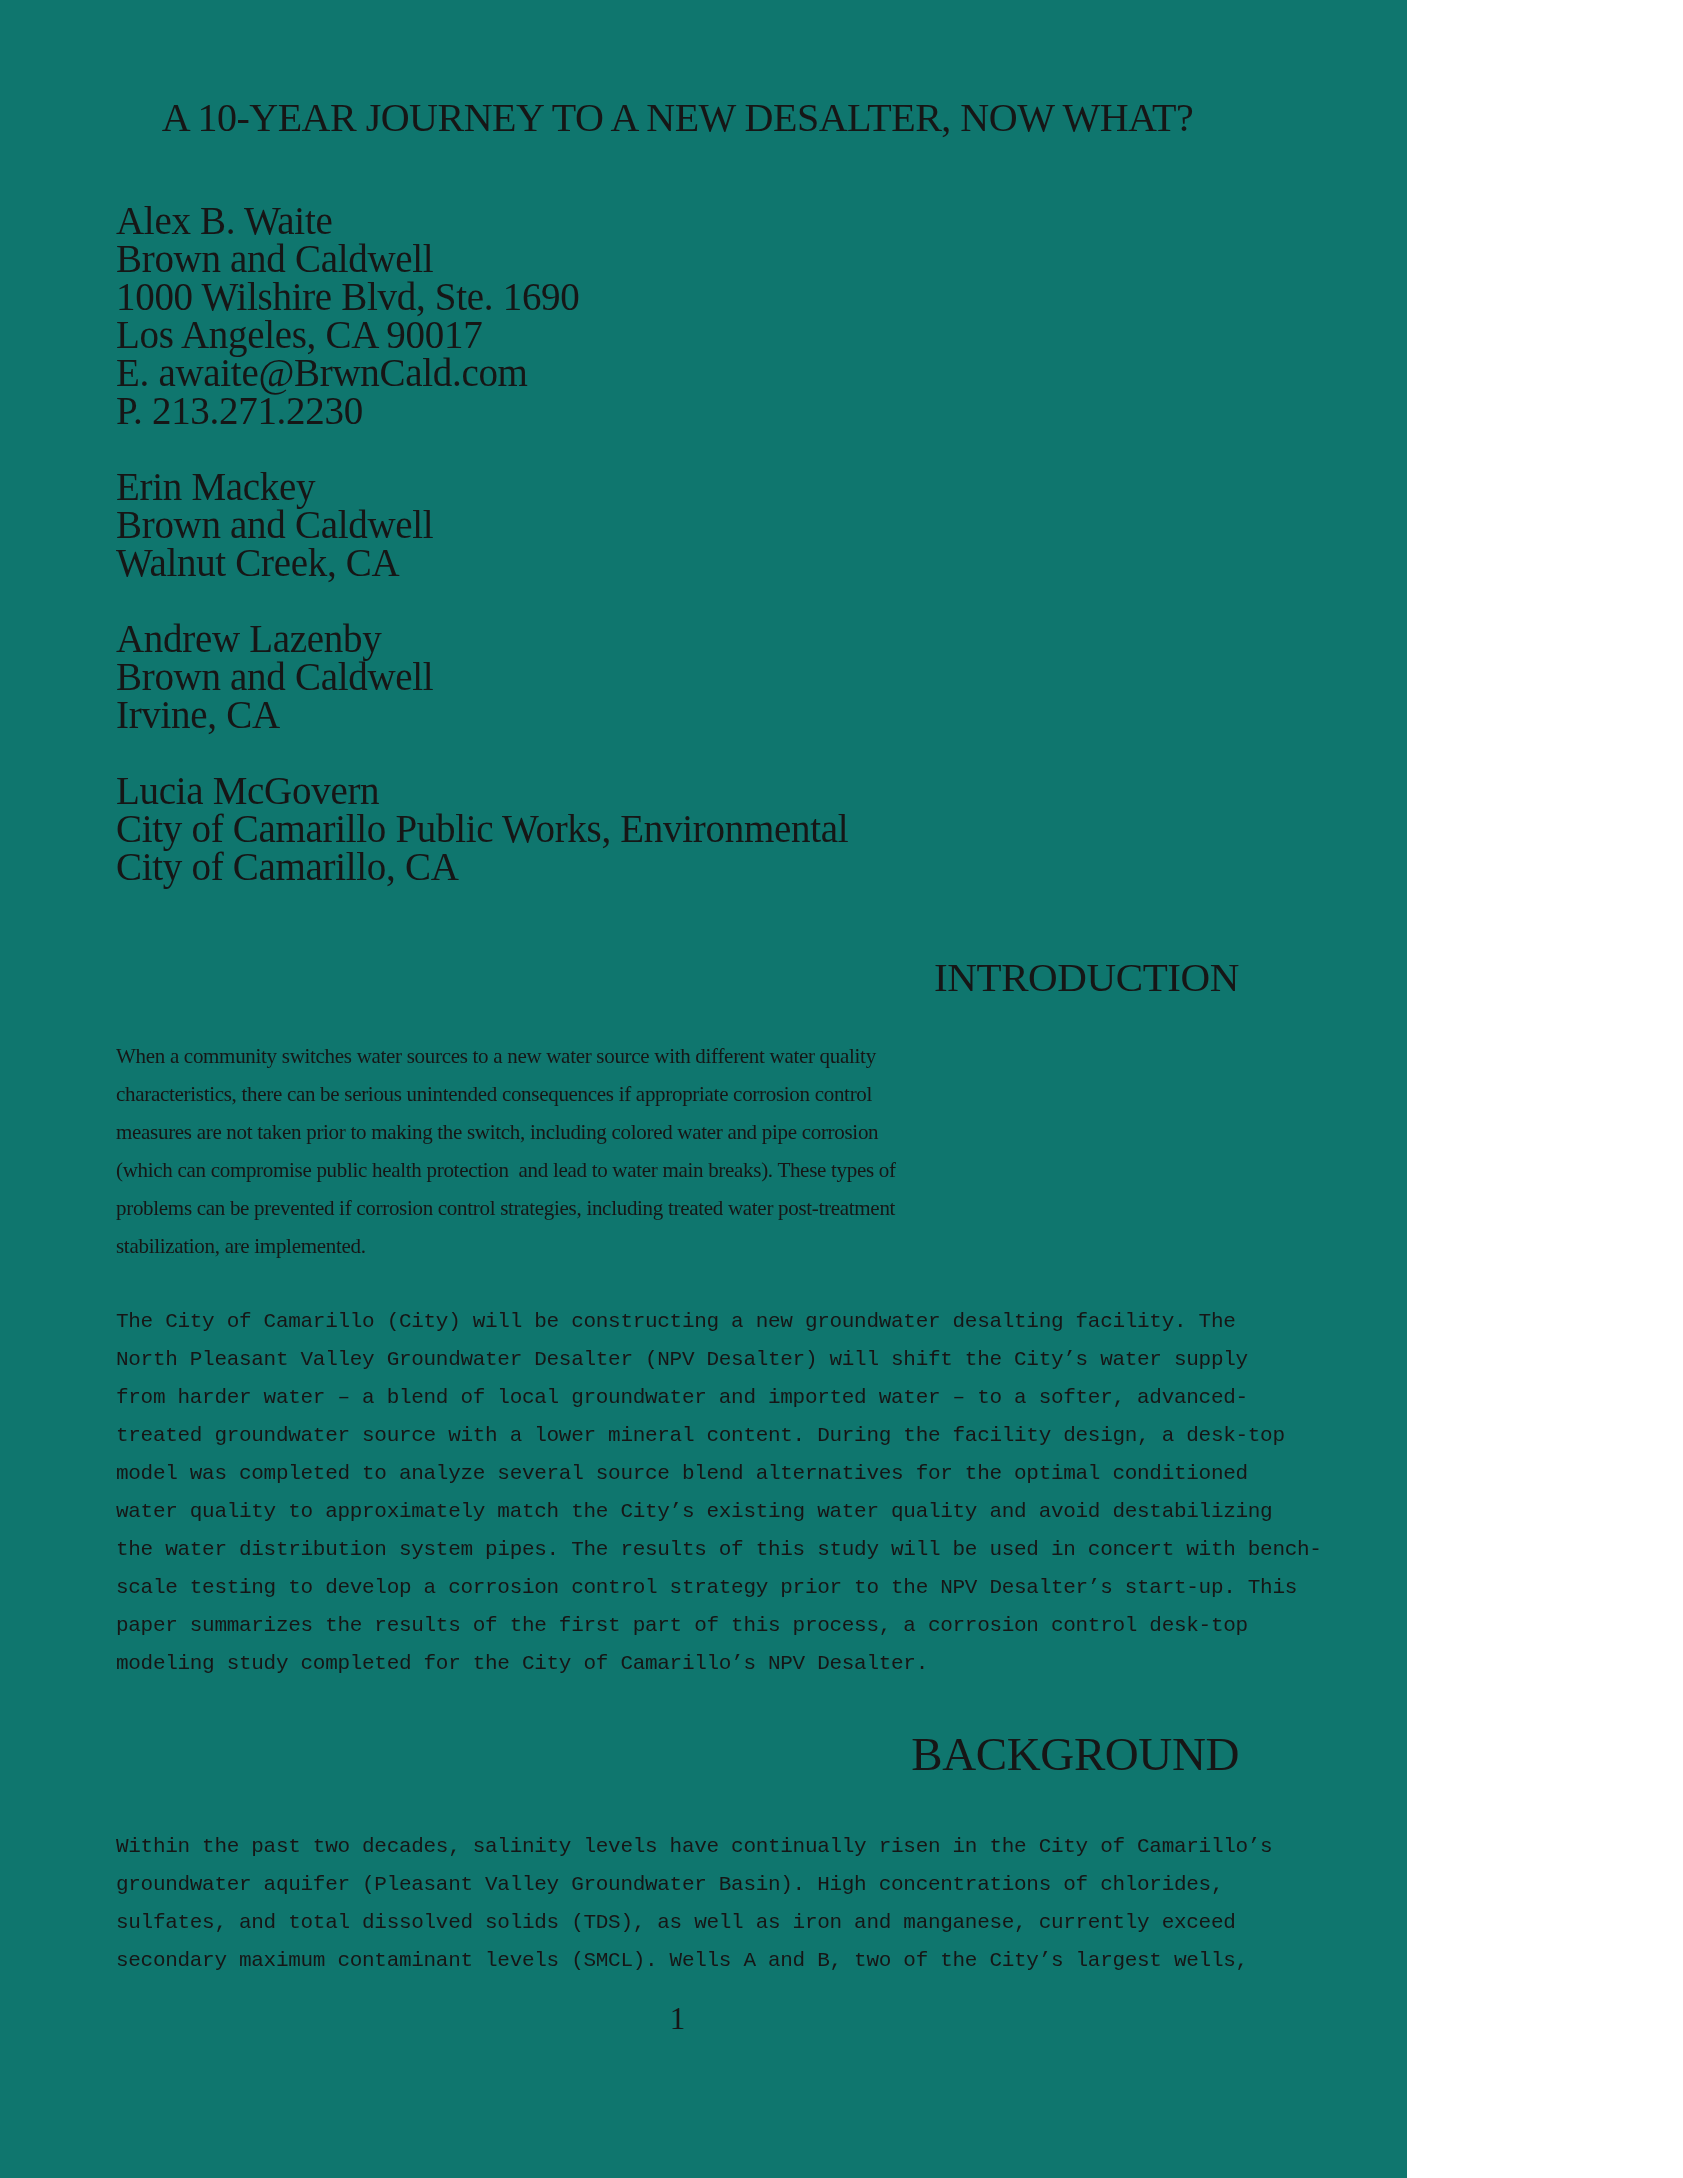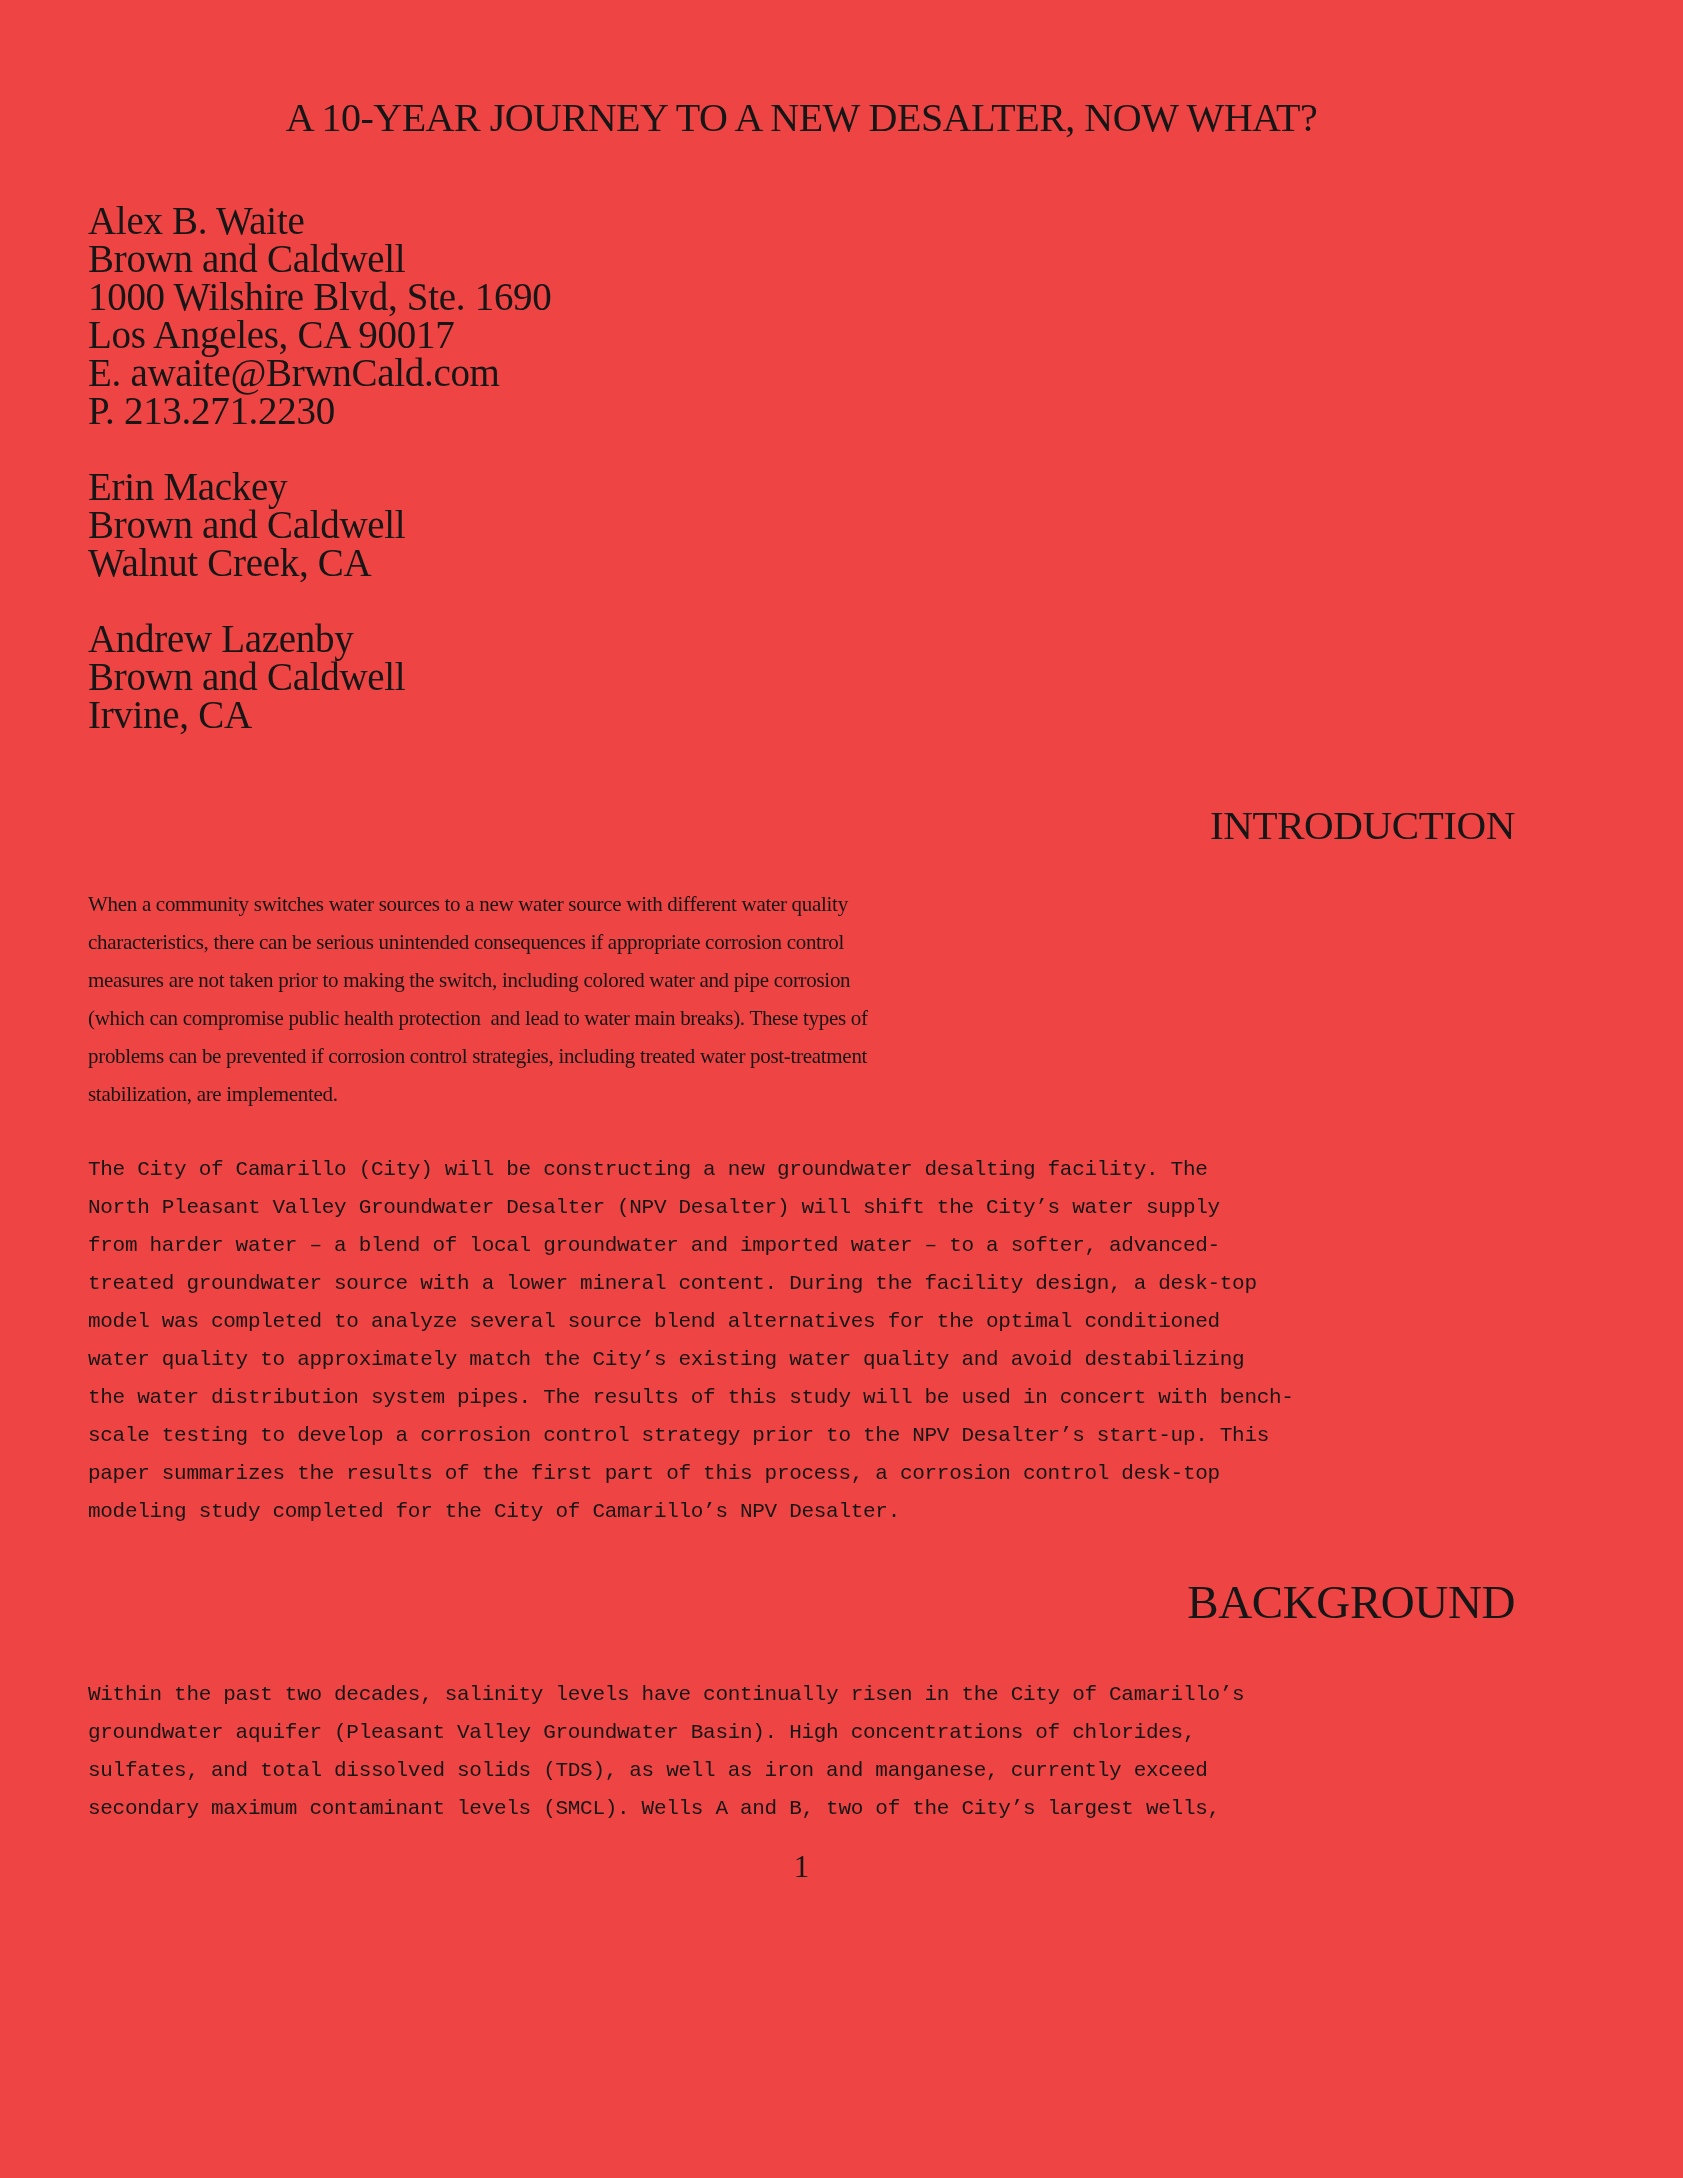--- a/index.html
+++ b/index.html
@@ -2,25 +2,25 @@
 <html><head>
 <meta charset="utf-8">
 <style>
   html, body {
     margin: 0;
     padding: 0;
     background: #ffffff;
   }
   .page {
     position: relative;
-    width: 1683px;
+    width: 1407px;
     height: 2178px;
     box-sizing: border-box;
-    background: #ef4444;
-    padding: 93px 168px 0 88px;
+    background: #0f766e;
+    padding: 93px 168px 0 116px;
     font-family: "Liberation Serif", "DejaVu Serif", serif;
     color: #161616;
     overflow: hidden;
   }
   .doc-title {
     font-size: 40px;
     line-height: 50px;
     font-weight: normal;
     letter-spacing: -0.5px;
     text-align: center;
@@ -85,20 +85,23 @@
 P. 213.271.2230</p>
 
   <p class="author-block">Erin Mackey
 Brown and Caldwell
 Walnut Creek, CA</p>
 
   <p class="author-block">Andrew Lazenby
 Brown and Caldwell
 Irvine, CA</p>
 
+  <p class="author-block">Lucia McGovern
+City of Camarillo Public Works, Environmental
+City of Camarillo, CA</p>
 
   <h2 class="section-heading intro">INTRODUCTION</h2>
 
   <p class="para">When a community switches water sources to a new water source with different water quality
 characteristics, there can be serious unintended consequences if appropriate corrosion control
 measures are not taken prior to making the switch, including colored water and pipe corrosion
 (which can compromise public health protection  and lead to water main breaks). These types of
 problems can be prevented if corrosion control strategies, including treated water post-treatment
 stabilization, are implemented.</p>
 

